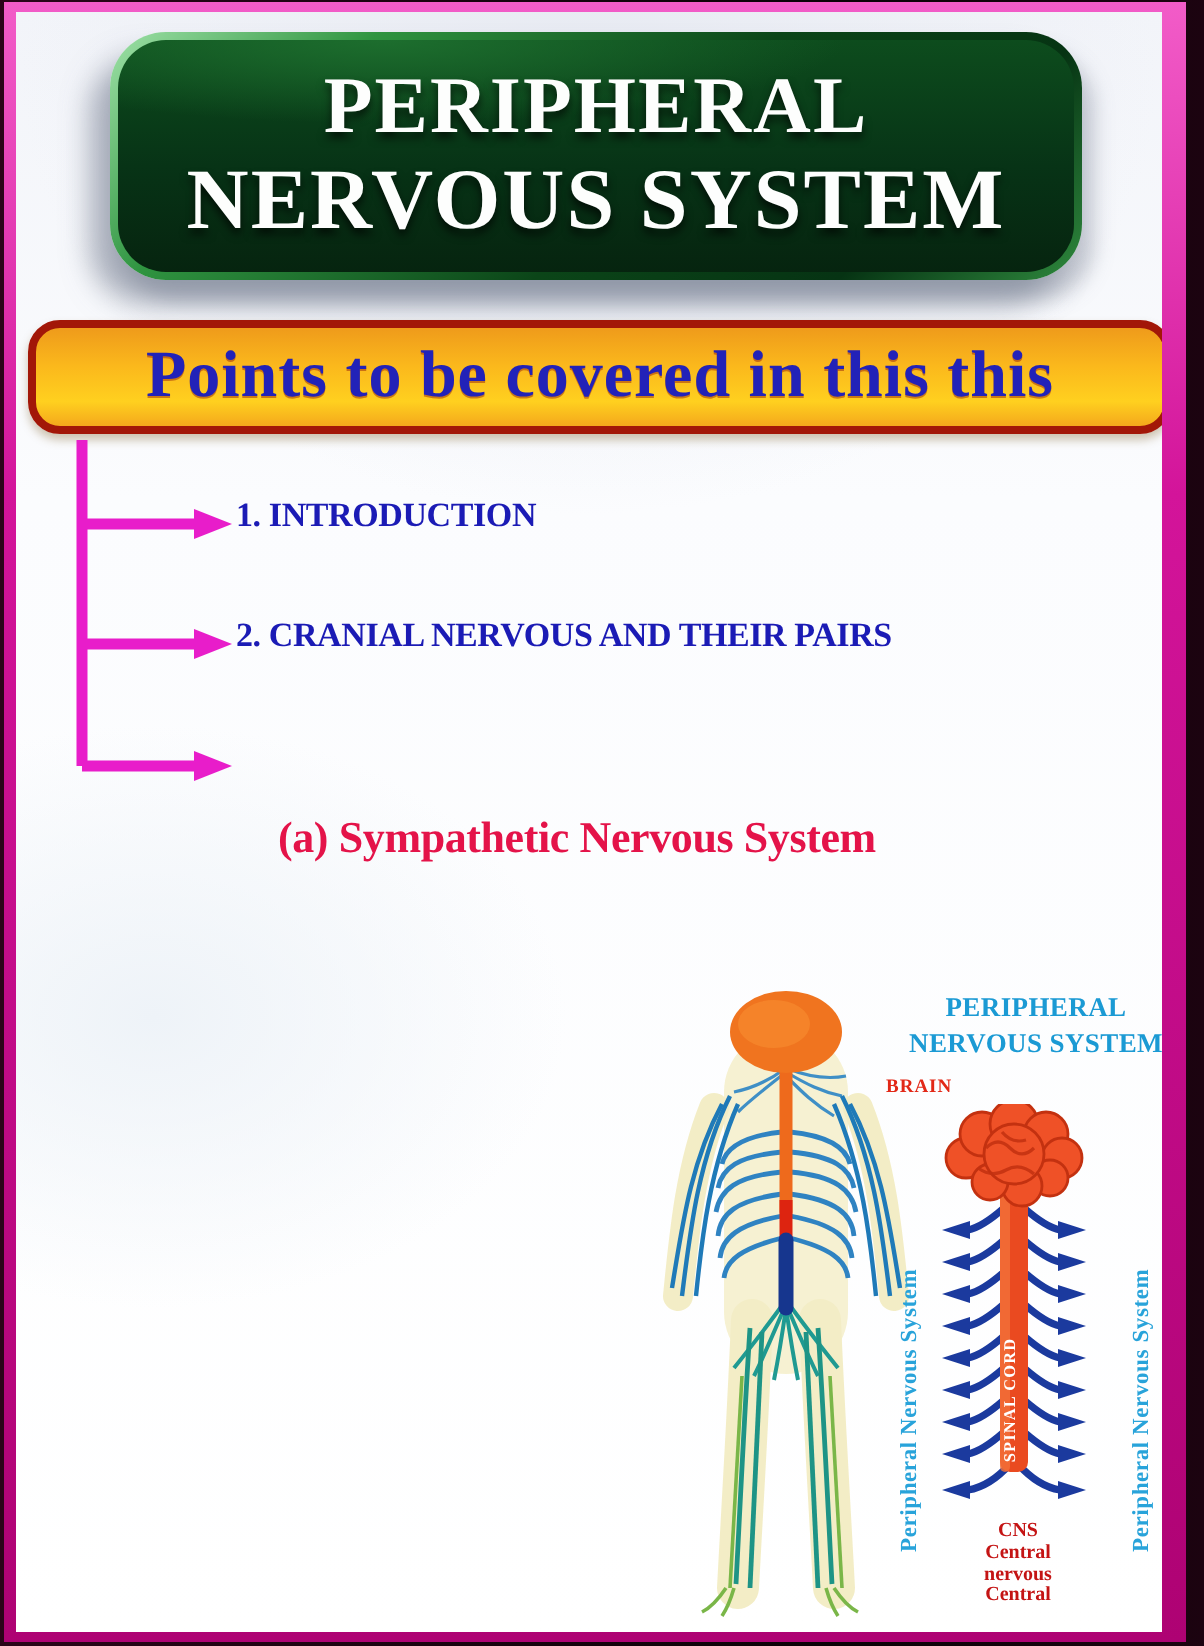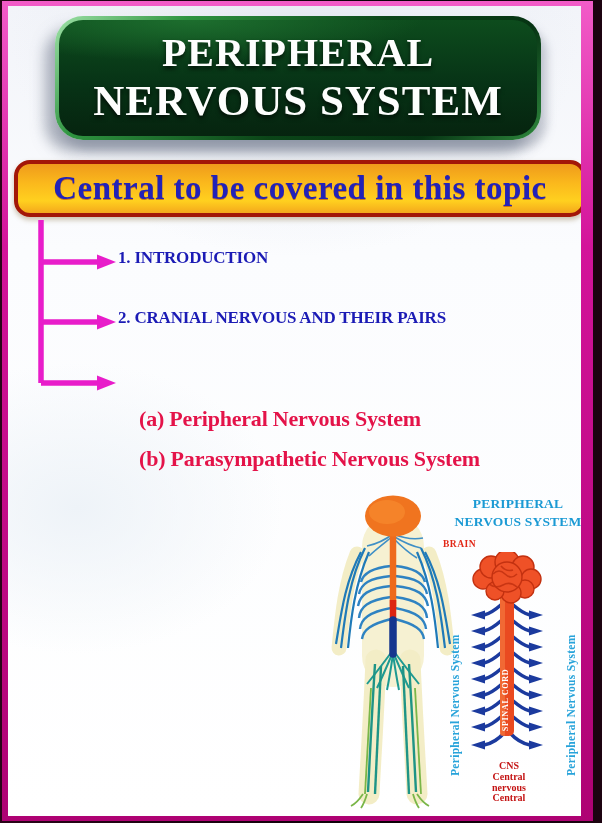--- a/index.html
+++ b/index.html
@@ -80,41 +80,40 @@
     <div class="content">
 
       <div class="banner-outer">
         <div class="banner-inner">
           <div class="banner-line l1">PERIPHERAL</div>
           <div class="banner-line l2">NERVOUS SYSTEM</div>
         </div>
       </div>
 
       <div class="points-box">
-        <span>Central to be covered in this topic</span>
+        <span>Points to be covered in this this</span>
       </div>
 
       <svg class="tree-svg" width="92" height="180" viewBox="0 0 92 180">
         <g stroke="#e81dca" stroke-width="5.5" fill="none">
           <path d="M11,4 L11,167"></path>
           <path d="M11,46 L68,46"></path>
           <path d="M11,106 L68,106"></path>
           <path d="M11,167 L68,167"></path>
         </g>
         <g fill="#e81dca">
           <polygon points="67,38.5 67,53.5 86,46"></polygon>
           <polygon points="67,98.5 67,113.5 86,106"></polygon>
           <polygon points="67,159.5 67,174.5 86,167"></polygon>
         </g>
       </svg>
 
       <div class="topic t1">1. INTRODUCTION</div>
       <div class="topic t2">2. CRANIAL NERVOUS AND THEIR PAIRS</div>
-      <div class="subtopic sa">(a)  Peripheral Nervous System</div>
-      <div class="subtopic sb">(b)  Parasympathetic Nervous System</div>
+      <div class="subtopic sa">(a)  Sympathetic Nervous System</div>
 
       <svg class="figure-svg" width="158" height="332" viewBox="0 0 158 332">
 
         <g stroke="#f3edc4" fill="none" stroke-linecap="round" opacity="0.95">
           <path d="M88,58 L88,168" stroke-width="62" stroke="#f6f1d0"></path>
           <path d="M52,66 C40,96 37,130 34,160" stroke-width="15"></path>
           <path d="M124,66 C136,96 139,130 142,160" stroke-width="15"></path>
           <path d="M71,172 C69,220 66,268 64,306" stroke-width="21"></path>
           <path d="M105,172 C107,220 110,268 112,306" stroke-width="21"></path>
         </g>

